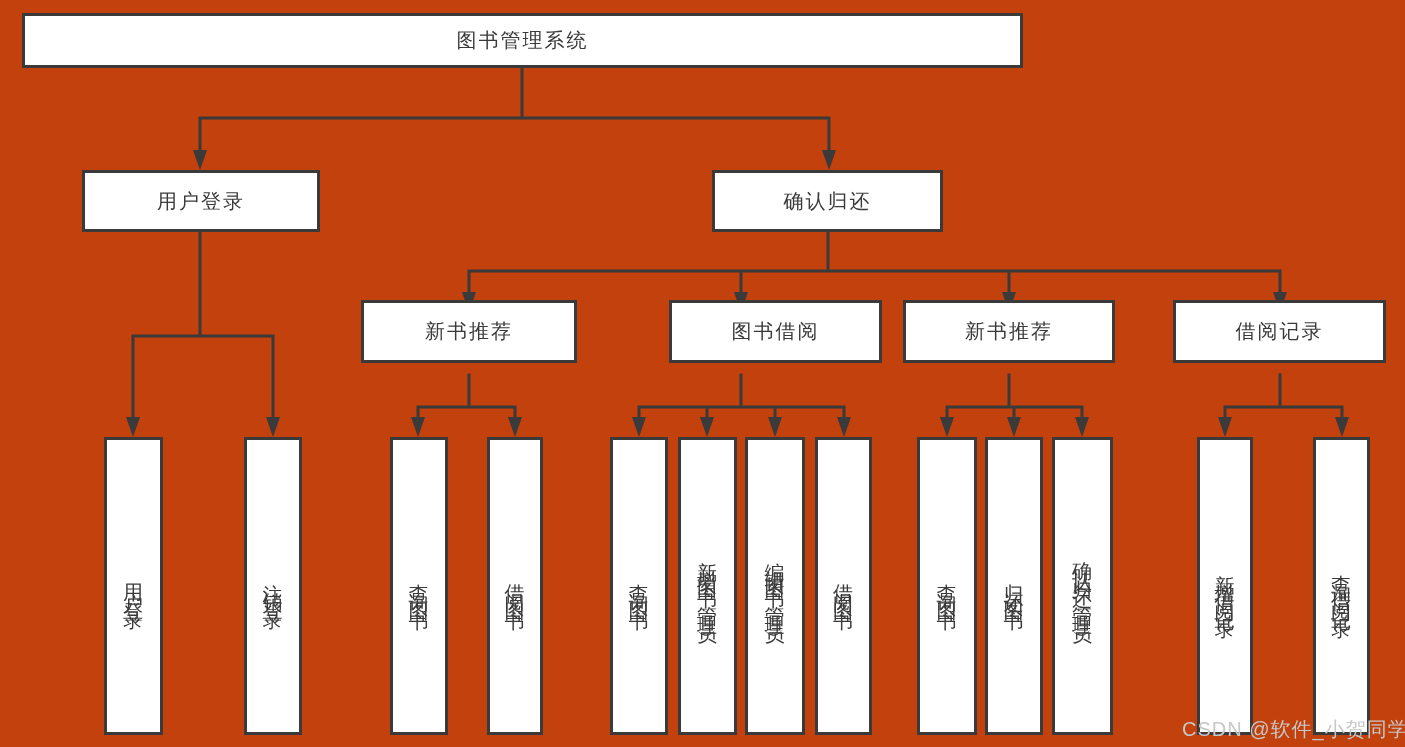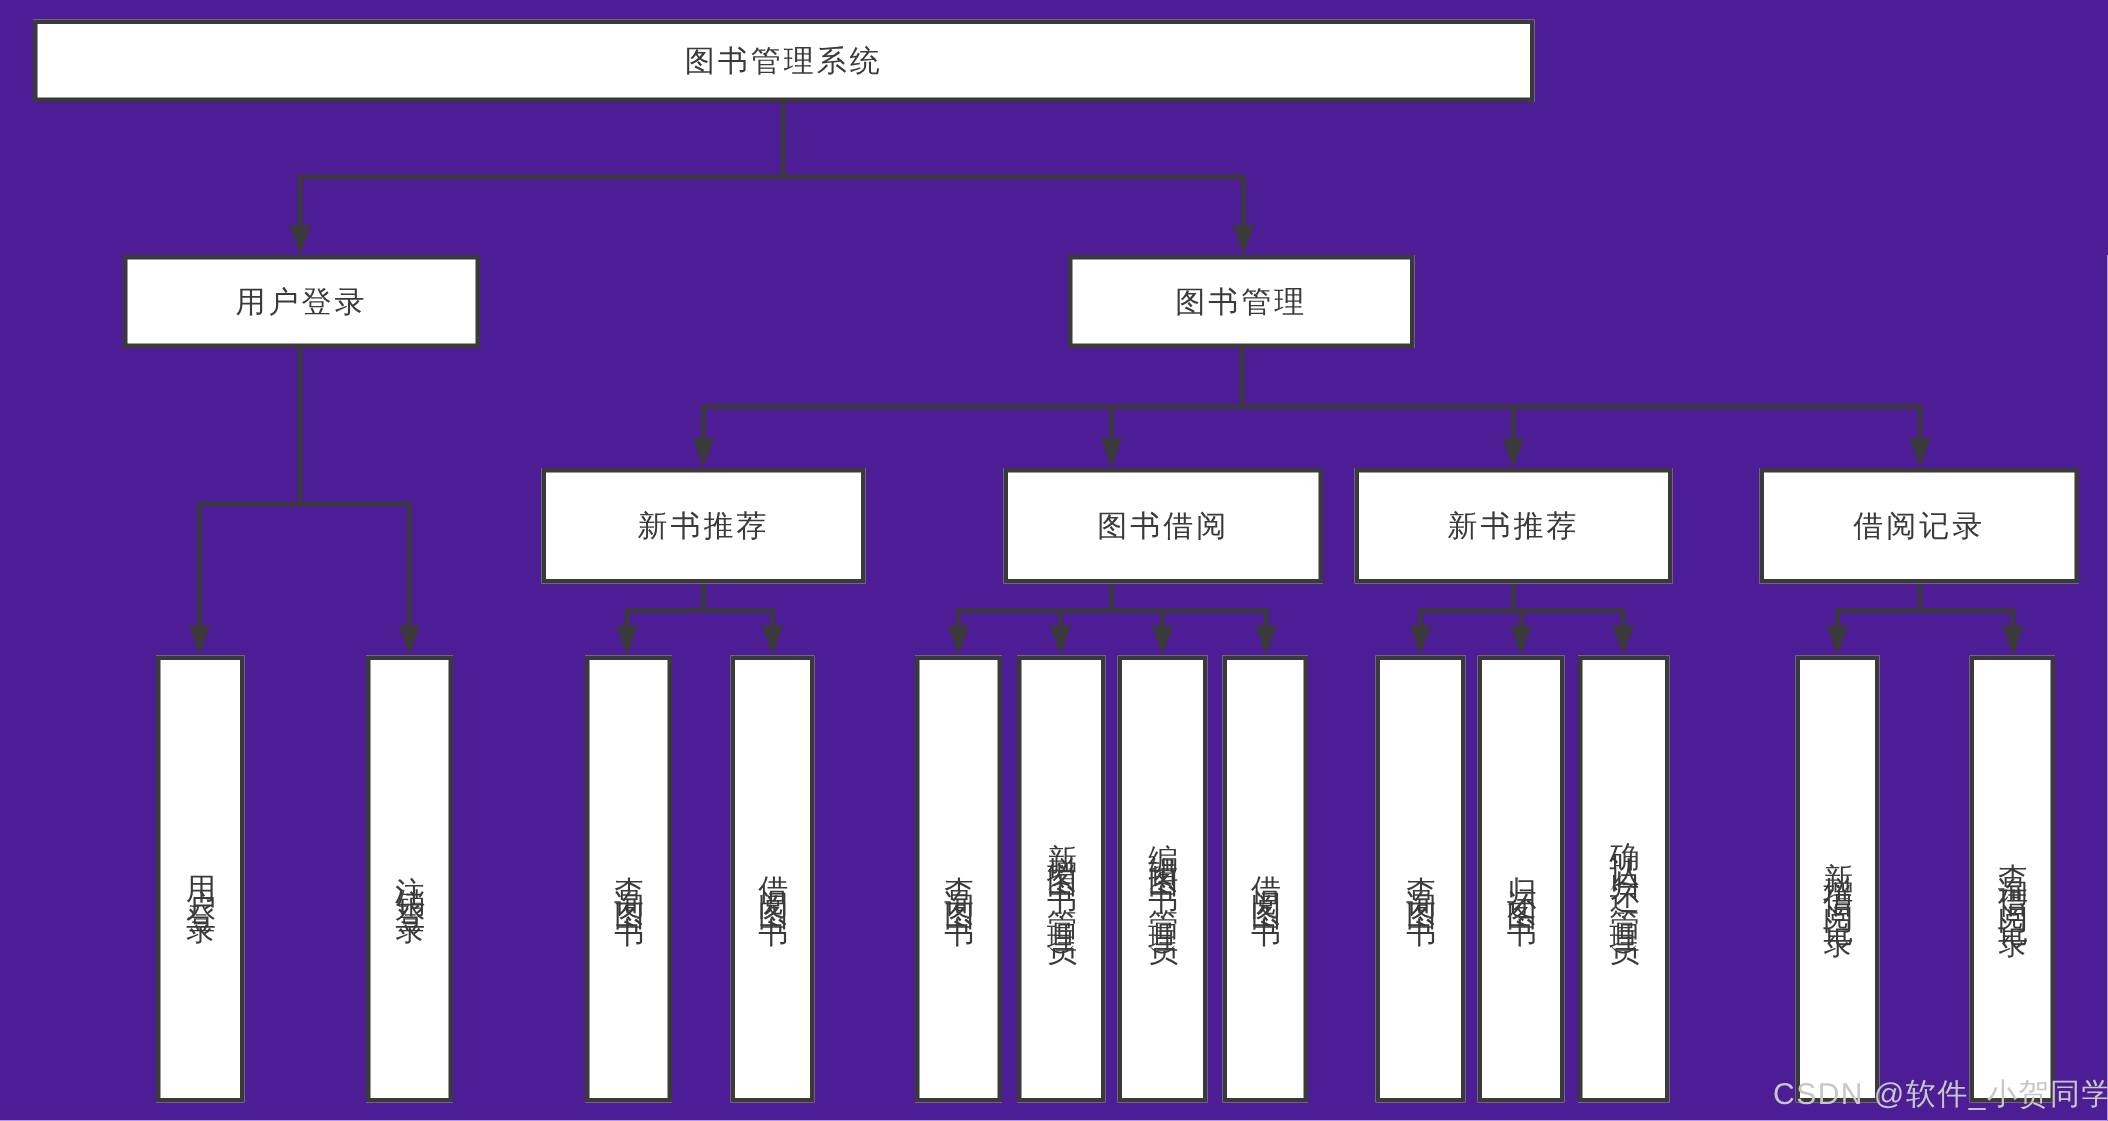--- a/index.html
+++ b/index.html
@@ -1,20 +1,20 @@
 <!DOCTYPE html>
 <html><head>
 <meta charset="utf-8">
 <style>
   html, body { margin: 0; padding: 0; background: #ffffff; }
   #stage {
     position: relative;
     width: 1405px;
     height: 747px;
-    background: #4c1d95;
+    background: #c2410c;
     font-family: "Liberation Sans", "DejaVu Sans", sans-serif;
     overflow: hidden;
   }
   #connectors {
     position: absolute;
     left: 0; top: 0;
     width: 1405px; height: 747px;
     pointer-events: none;
   }
   .box {
@@ -23,21 +23,21 @@
     border: 3px solid #3a3a3a;
     background: #ffffff;
     color: #3a3a3a;
     display: flex;
     align-items: center;
     justify-content: center;
     text-align: center;
   }
   .box.root { left: 22px; top: 13px; width: 1001px; height: 55px; }
   .box.b { top: 170px; height: 62px; }   
-  .box.m { top: 312px; height: 77px; }   
+  .box.m { top: 300px; height: 63px; }   
   .box.v { top: 437px; height: 298px; }  
   .box .lbl {
     font-size: 20px;
     letter-spacing: 2px;
     white-space: nowrap;
   }
   .box.v .lbl {
     writing-mode: vertical-rl;
     text-orientation: mixed;
     letter-spacing: 9px;
@@ -94,21 +94,21 @@
   </svg>
 
   <div class="box root">
     <span class="lbl">图书管理系统</span>
   </div>
 
   <div class="box b" style="left:82px; width:238px;">
     <span class="lbl">用户登录</span>
   </div>
   <div class="box b" style="left:712px; width:231px;">
-    <span class="lbl">图书管理</span>
+    <span class="lbl">确认归还</span>
   </div>
 
   <div class="box m" style="left:361px; width:216px;">
     <span class="lbl">新书推荐</span>
   </div>
   <div class="box m" style="left:635px; width:213px;margin-left:34px;">
     <span class="lbl">图书借阅</span>
   </div>
   <div class="box m" style="left:903px; width:212px;">
     <span class="lbl">新书推荐</span>

